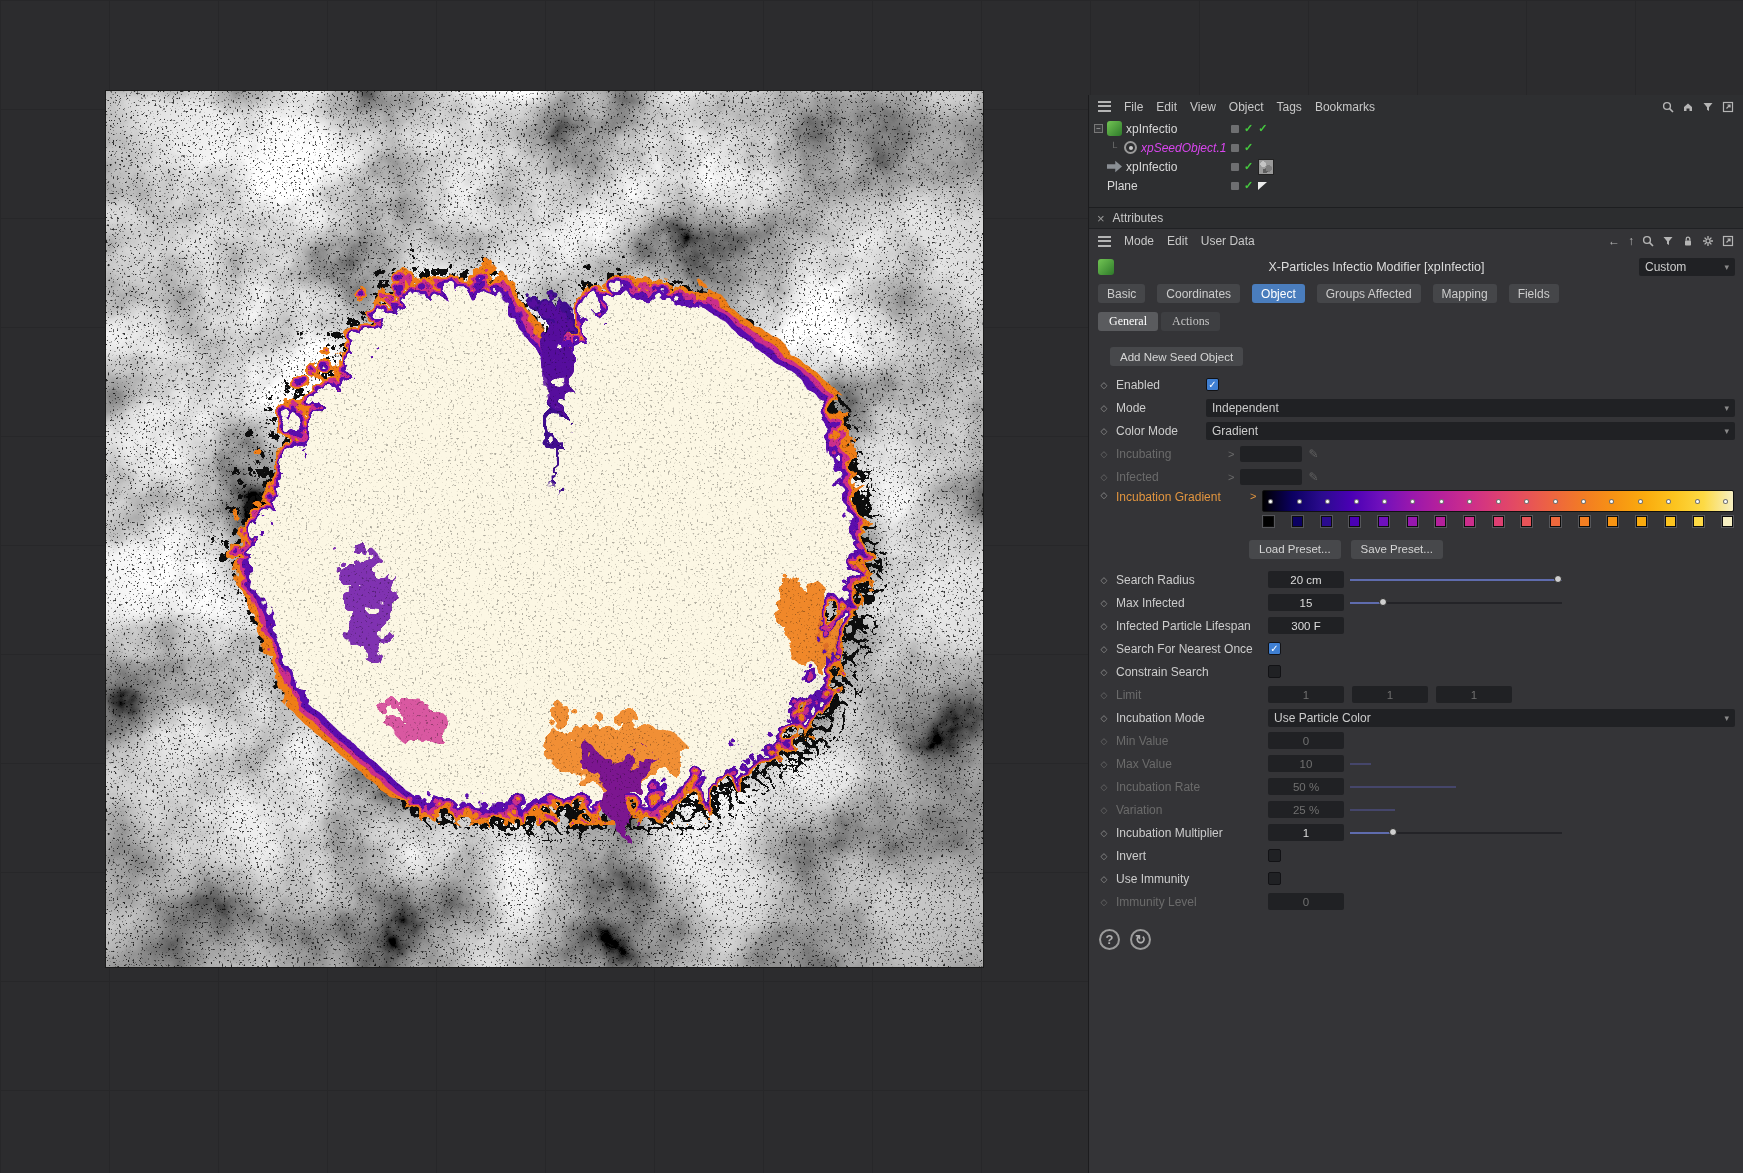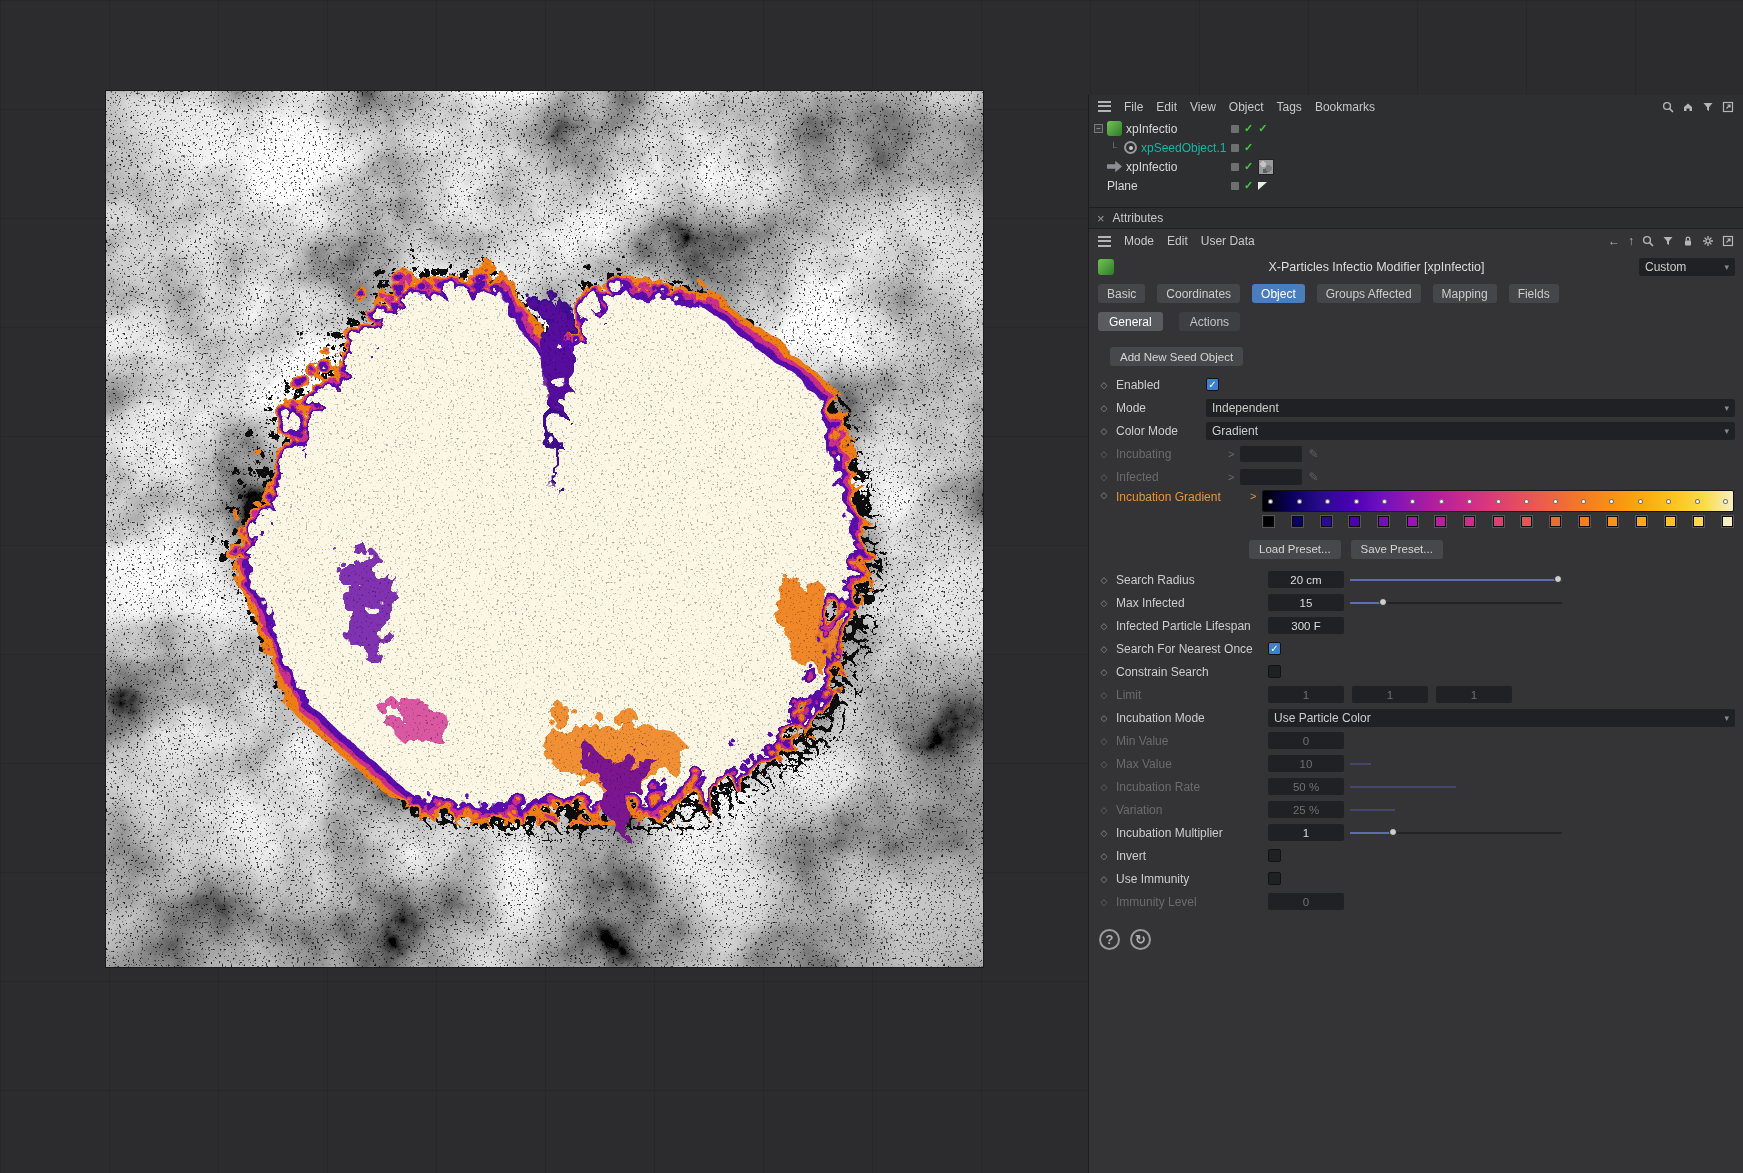--- a/index.html
+++ b/index.html
@@ -35,21 +35,21 @@
   .om-row .flags{position:absolute;left:142px;display:flex;align-items:center;gap:5px;}
   .exp-box{width:9px;height:9px;border:1px solid #777;color:#bbb;font-size:8px;line-height:7px;
     text-align:center;background:#3a3b3d;flex:none;}
   .branch{width:13px;color:#777;font-size:10px;text-align:center;flex:none;}
   .ti{width:15px;height:15px;flex:none;}
   .ti.infectio{background:linear-gradient(135deg,#72c554,#2e7a2a);border-radius:3px;}
   .ti.seed{width:13px;height:13px;border-radius:50%;border:2px solid #9a9a9a;background:#2e2f31;position:relative;}
   .ti.seed::after{content:"";position:absolute;left:2.5px;top:2.5px;width:4px;height:4px;border-radius:50%;background:#cacaca;}
   .ti.emitter{background:#8a8f94;clip-path:polygon(0 35%,55% 35%,55% 12%,100% 50%,55% 88%,55% 65%,0 65%);}
   .ti.plane{background:#7aa7dd;clip-path:polygon(50% 8%,96% 50%,50% 92%,4% 50%);width:13px;height:13px;}
-  .name.orange{color:#14b8a6;}
+  .name.orange{color:#d946ef;font-style:italic;}
   .vis{width:8px;height:8px;background:#6e6f71;border-radius:1px;}
   .ck{color:#45c83f;font-size:11px;font-weight:bold;line-height:1;}
   .thumb{width:16px;height:16px;border:1px solid #222;background:
     radial-gradient(circle at 30% 30%,#c4c4c4 0 20%,transparent 21%),
     radial-gradient(circle at 70% 60%,#7d7d7d 0 25%,transparent 26%),
     radial-gradient(circle at 45% 78%,#5d5d5d 0 18%,transparent 19%),#9a9a9a;}
   .flagic{width:0;height:0;border-left:9px solid #ececec;border-bottom:8px solid transparent;}
 
   
   .apanel{position:absolute;left:0;top:113px;right:0;bottom:0;background:#343437;
@@ -65,21 +65,21 @@
   .atitle .t{font-size:12.5px;color:#dddddd;flex:1;white-space:nowrap;overflow:hidden;text-align:center;}
   .dropdown{height:18px;background:#202124;border-radius:2px;display:flex;align-items:center;
     padding:0 6px;font-size:12px;color:#cccccc;}
   .dropdown.preset{width:96px;flex:none;}
   .dd-arrow{margin-left:auto;color:#8a8a8a;font-size:9px;padding-left:6px;}
   .atabs{display:flex;gap:12px;padding:4px 8px 6px 9px;flex:none;}
   .tab{height:19px;padding:0 9px;background:#454649;border-radius:3px;color:#cccccc;
     font-size:12px;display:flex;align-items:center;white-space:nowrap;}
   .tab.active{background:#4a7dbd;color:#ffffff;}
   .asection{padding:5px 0 3px 9px;font-size:12.5px;color:#dddddd;flex:none;}
-  .asubtabs{display:flex;gap:16px;padding:3px 8px 4px 9px;flex:none;}
+  .asubtabs{display:flex;gap:3px;padding:3px 8px 4px 9px;flex:none;font-family:Liberation Serif, serif;}
   .subtab{height:19px;padding:0 11px;background:#3e3f42;border-radius:3px;color:#c4c4c4;
     font-size:12px;display:flex;align-items:center;}
   .subtab.active{background:#5a5b5e;color:#ffffff;}
   .abody{flex:1;overflow:hidden;padding-top:4px;}
   .btn{height:19px;background:#47484b;border:none;border-radius:3px;color:#d6d6d6;
     font-size:11.5px;padding:0 10px;font-family:inherit;}
   .addseed{margin:8px 0 7px 21px;}
   .arow{height:23px;display:flex;align-items:center;padding-left:9px;gap:6px;}
   .arow.tall{height:48px;align-items:flex-start;padding-top:2px;}
   .dia{width:12px;font-size:9px;color:#909090;text-align:center;flex:none;}

